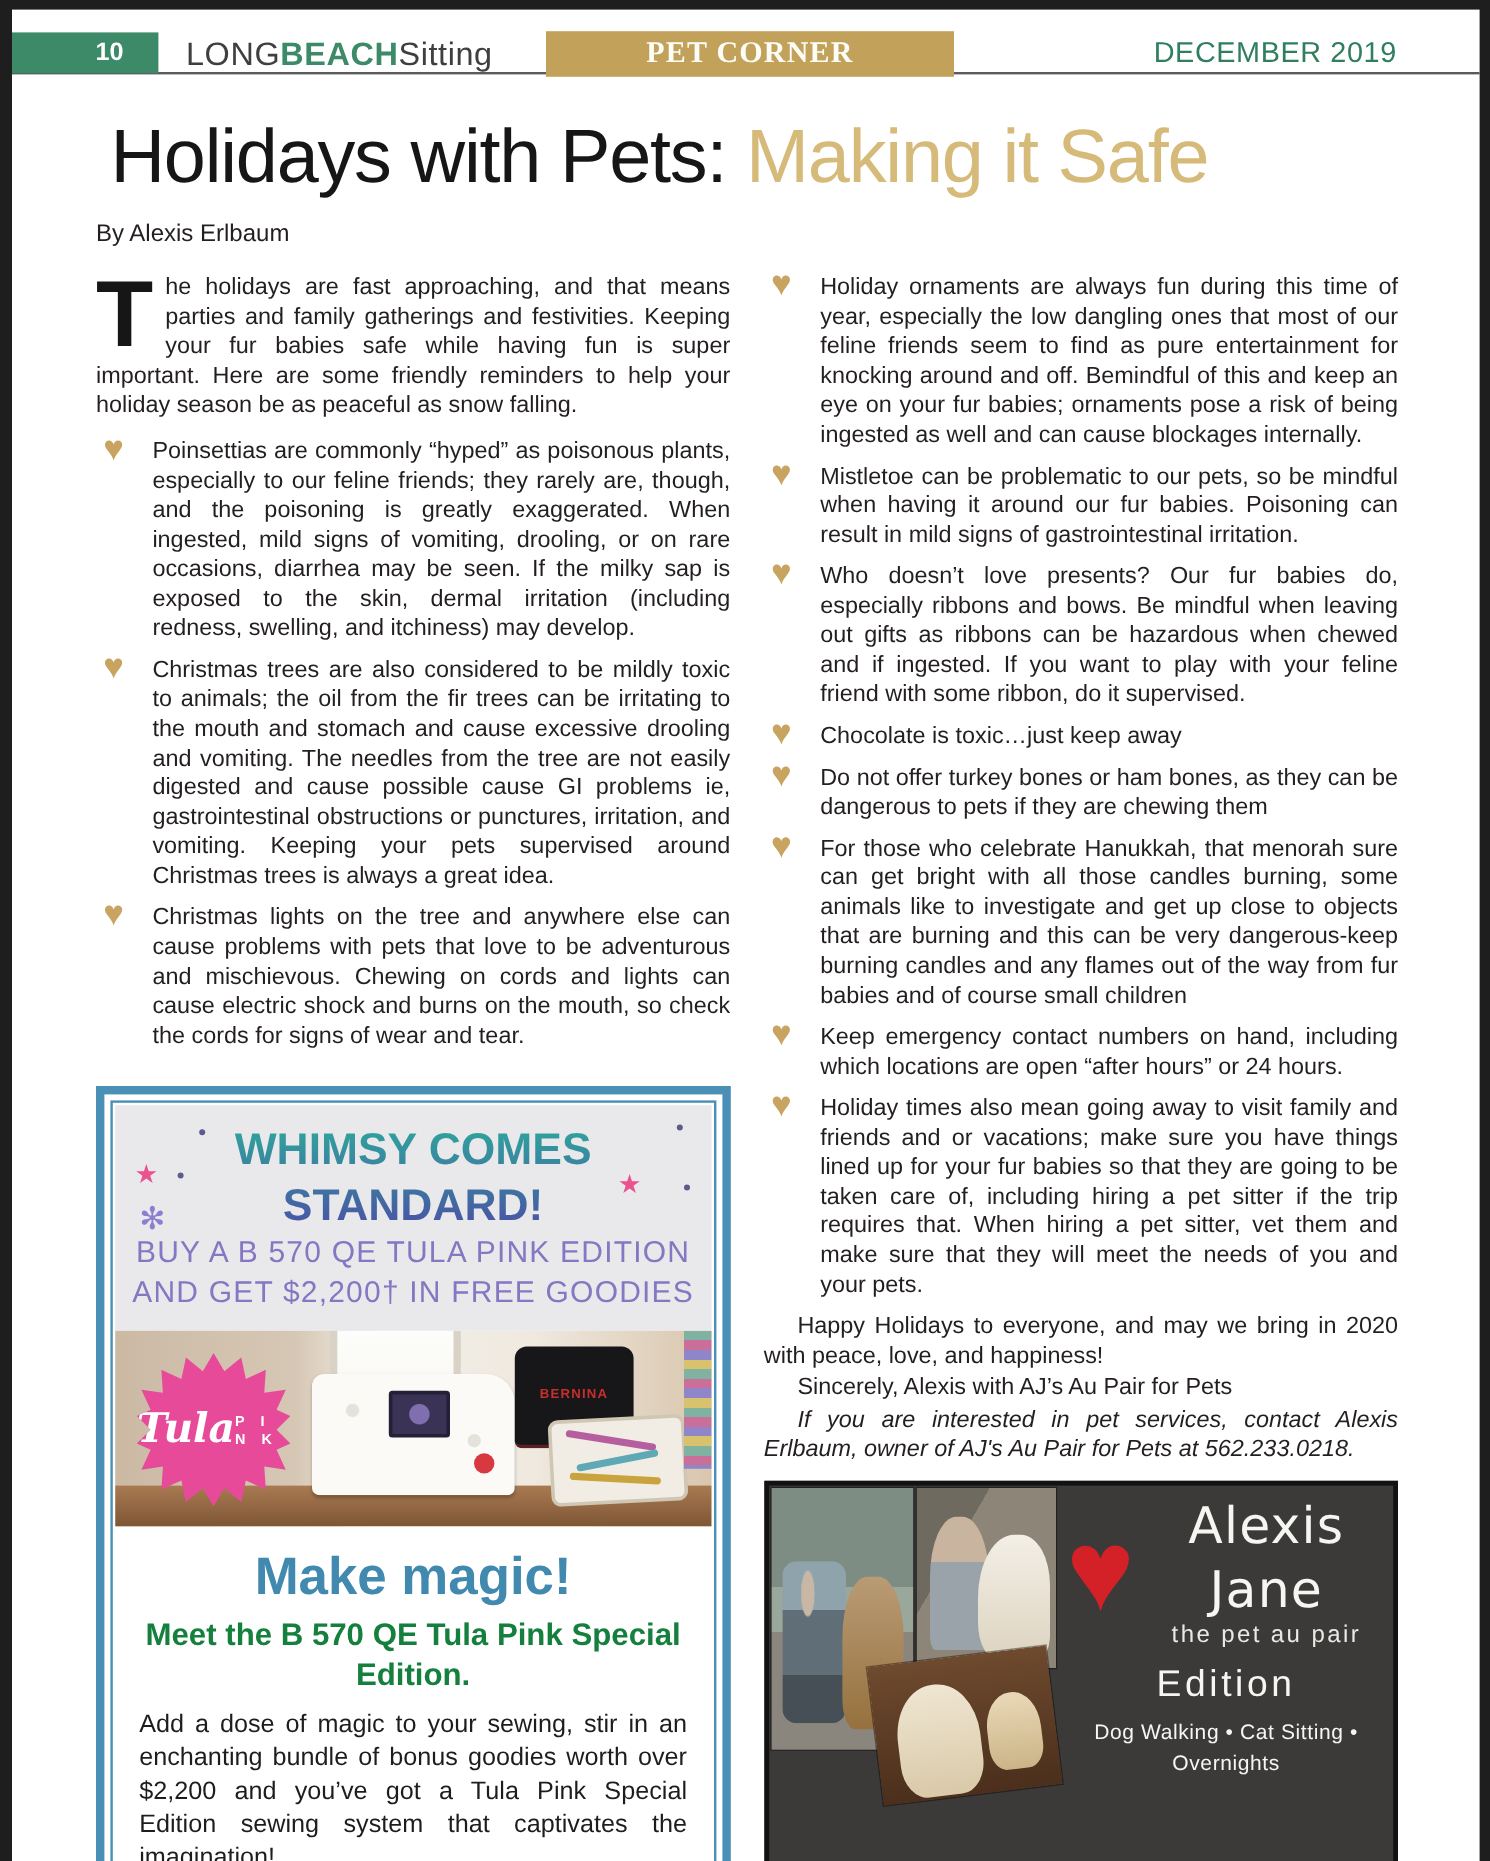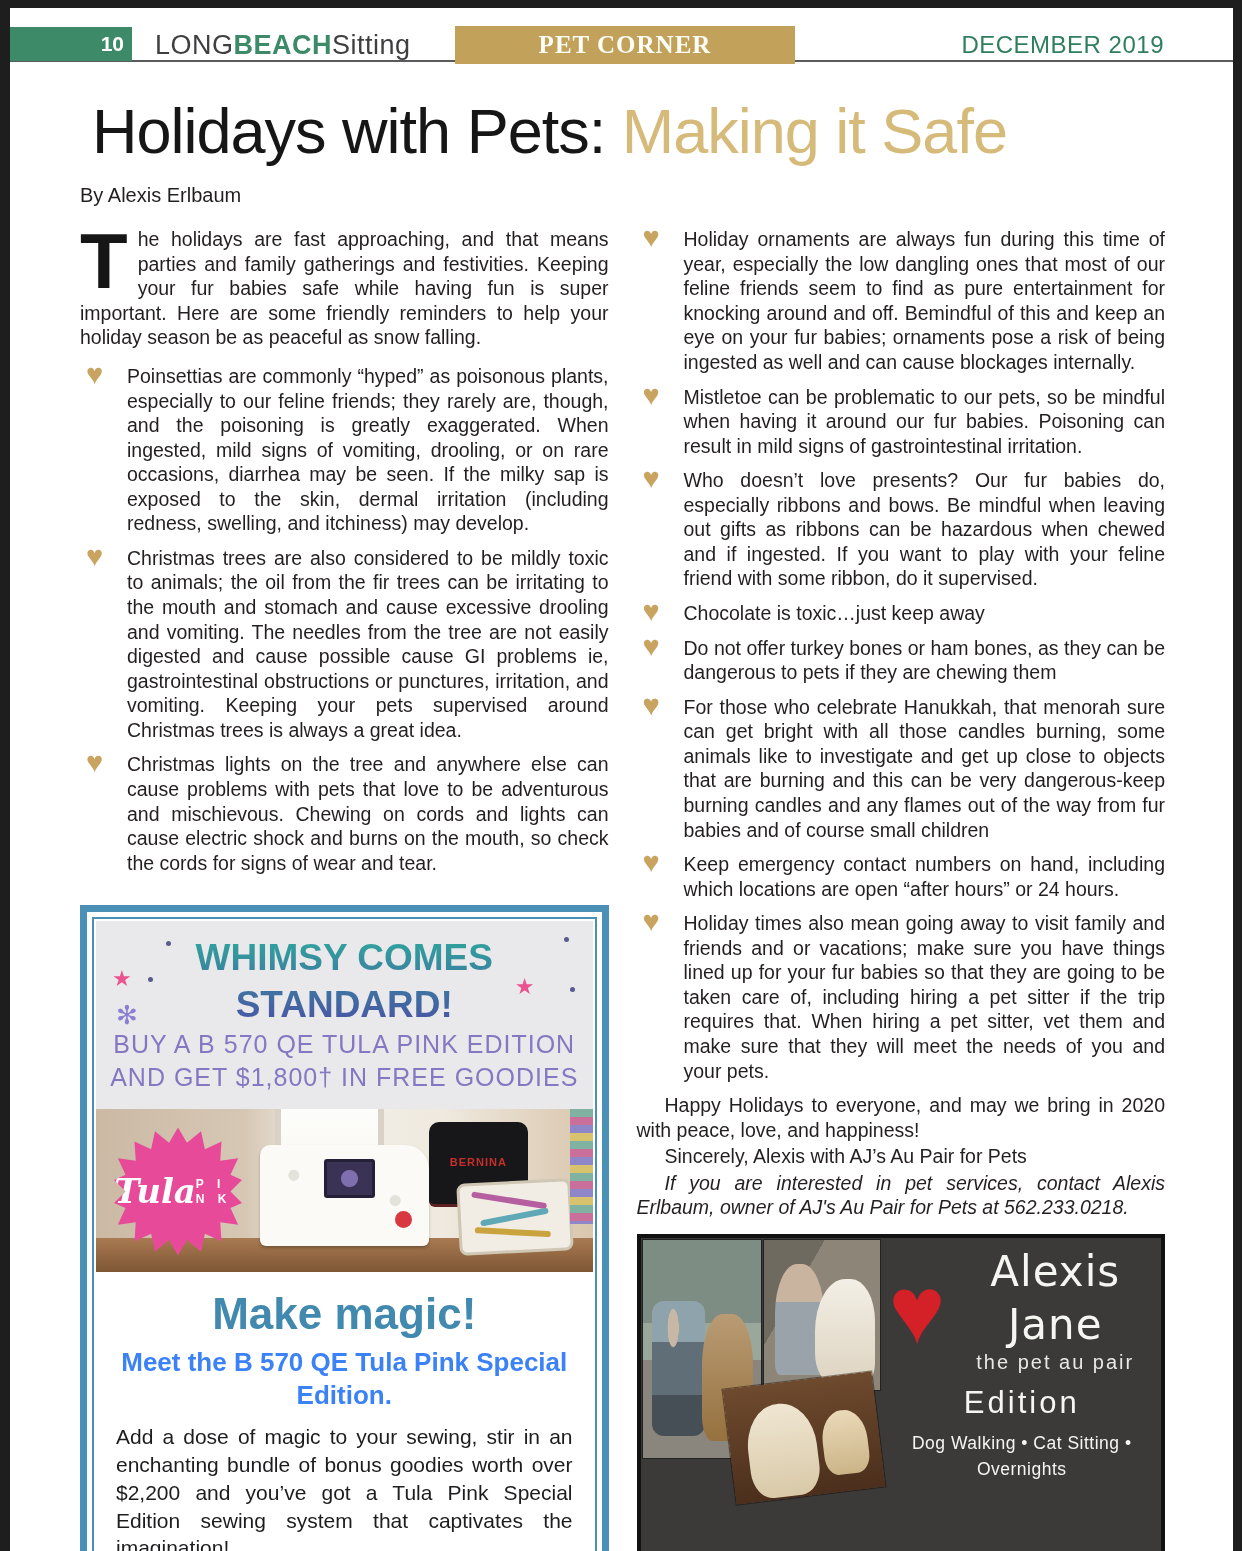--- a/index.html
+++ b/index.html
@@ -11,21 +11,21 @@
   }
   .edge-left  { position:absolute; left:0; top:0; width:10px; height:100%; background:#1e1e1e; }
   .edge-top   { position:absolute; left:0; top:0; width:100%; height:8px;  background:#1e1e1e; }
   .edge-right { position:absolute; right:0; top:0; width:9px; height:100%; background:#1e1e1e; }
 
   
   .masthead { position:relative; height:64px; }
   .mast-rule { position:absolute; left:10px; right:9px; top:60px; height:2px; background:#5a5b5d; }
   .pagenum-box {
     position:absolute; left:10px; top:27px; width:122px; height:34px; background:#3c8a67;
-    display:flex; align-items:center; justify-content:flex-end; padding-right:8px;
+    display:flex; align-items:center; justify-content:flex-end; padding-right:29px;
   }
   .pagenum-box span { color:#fff; font-size:21px; font-weight:bold; }
   .mag-name { position:absolute; left:155px; top:30px; font-size:27px; letter-spacing:.5px; }
   .mag-name .p1 { color:#3f3f41; }
   .mag-name .p2 { color:#3c8a67; font-weight:bold; }
   .mag-name .p3 { color:#3f3f41; }
   .section-box {
     position:absolute; left:455px; top:26px; width:340px; height:38px; background:#c2a25b;
     display:flex; align-items:center; justify-content:center;
   }
@@ -92,21 +92,21 @@
     display:flex; align-items:center; justify-content:center;margin-left:12px; }
   .sv-bag span { color:#c62f2a; font-size:11px; font-weight:bold; letter-spacing:1px; }
   .sv-tin { position:absolute; right:4%; top:44%; width:23%; height:44%; background:#f2ede4;
     border:3px solid #cfc6b4; border-radius:8px; transform:rotate(-3deg); overflow:hidden; }
   .sv-tin i { position:absolute; display:block; height:6px; border-radius:3px; }
   .sv-fabric { position:absolute; right:0; top:0; width:4.5%; height:70%;
     background:repeating-linear-gradient(#7fb2a0 0 8px,#c96f9a 8px 16px,#8f86c9 16px 24px,#d8c26e 24px 32px); }
 
   .sv-content { padding:14px 20px 16px; }
   .sv-magic { text-align:center; color:#4189ae; font-size:44px; font-weight:bold; letter-spacing:0; }
-  .sv-meet { text-align:center; color:#3b82f6; font-size:26px; font-weight:bold; margin-top:4px;
+  .sv-meet { text-align:center; color:#15803d; font-size:26px; font-weight:bold; margin-top:4px;
     font-stretch:condensed; }
   .sv-body { margin-top:12px; font-size:21px; line-height:1.32; text-align:justify; font-weight:500; color:#1d1d1f; }
 
   
   .aupair { position:relative; margin-top:14px; height:356px; background:#3b3a39;
     border:4px solid #121212; overflow:hidden; color:#f5f5f2; }
   .ph { position:absolute; box-shadow:0 0 0 1px rgba(0,0,0,.4); }
   .ph1 { left:2px; top:2px; width:118px; height:218px;
     background:linear-gradient(#7d8d83 0 38%, #9aa79b 38% 55%, #8a867e 55% 100%);
   }
@@ -176,21 +176,21 @@
           <div class="sv-banner">
             <span class="deco star-pink" style="left:16px; top:44px;">★</span>
             <span class="deco star-pink" style="right:58px; top:52px;">★</span>
             <span class="deco spark-purple" style="left:20px; top:78px;">✻</span>
             <span class="deco dot" style="left:70px; top:20px;"></span>
             <span class="deco dot" style="right:24px; top:16px;"></span>
             <span class="deco dot" style="right:18px; top:66px;"></span>
             <span class="deco dot" style="left:52px; top:56px;"></span>
             <div class="sv-banner-title">WHIMSY COMES STANDARD!</div>
             <div class="sv-banner-sub">BUY A B 570 QE TULA PINK EDITION</div>
-            <div class="sv-banner-sub">AND GET $1,800† IN FREE GOODIES</div>
+            <div class="sv-banner-sub">AND GET $2,200† IN FREE GOODIES</div>
           </div>
 
           <div class="sv-photo">
             <div class="sv-window"></div>
             <div class="sv-table"></div>
             <div class="sv-machine">
               <div class="sv-screen"></div>
               <div class="sv-redbtn"></div>
             </div>
             <div class="sv-bag">

